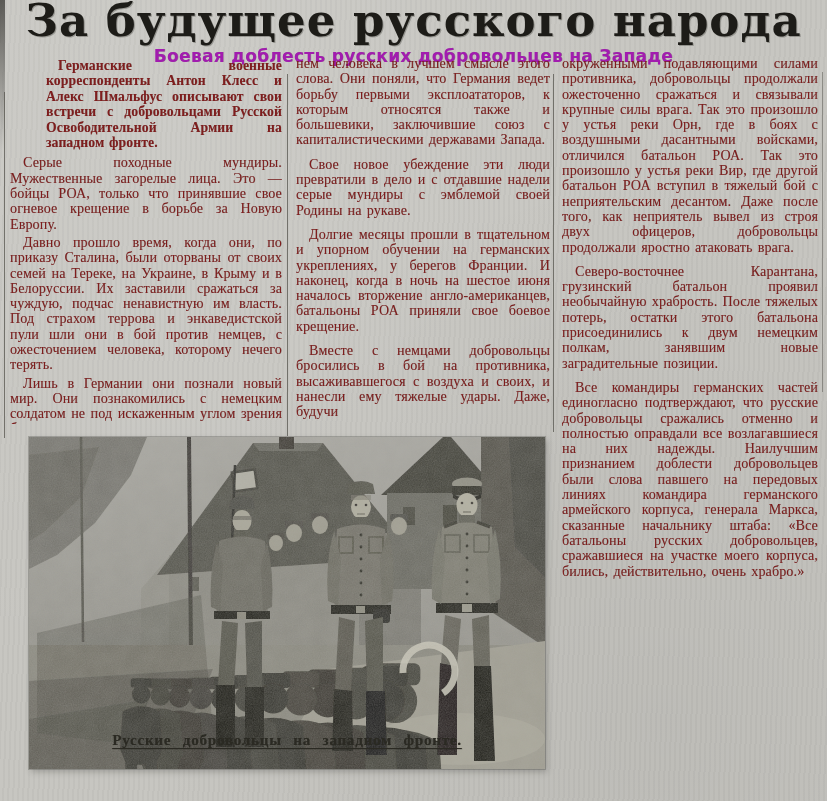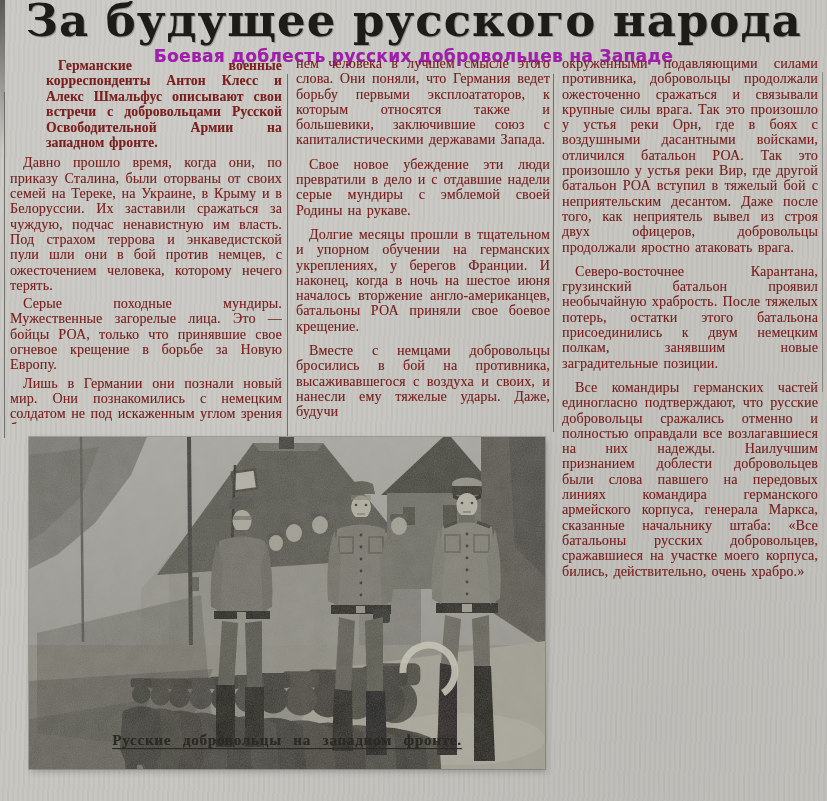--- a/index.html
+++ b/index.html
@@ -77,22 +77,22 @@
 <h1 class="title">За будущее русского народа</h1>
 <h2 class="subtitle">Боевая доблесть русских добровольцев на Западе</h2>
 
 <div class="vrule vrule-left"></div>
 <div class="vrule vrule-a"></div>
 <div class="vrule vrule-b"></div>
 <div class="vrule vrule-right"></div>
 
 <div class="col col-1">
   <p class="intro">Германские военные корреспонденты Антон Клесс и Алекс Шмальфус описывают свои встречи с добровольцами Русской Освободительной Армии на западном фронте.</p>
+  <p>Серые походные мундиры. Мужественные загорелые лица. Это — бойцы РОА, только что принявшие свое огневое крещение в борьбе за Новую Европу.</p>
   <p>Давно прошло время, когда они, по приказу Сталина, были оторваны от своих семей на Тереке, на Украине, в Крыму и в Белоруссии. Их заставили сражаться за чуждую, подчас ненавистную им власть. Под страхом террова и энкаведистской пули шли они в бой против немцев, с ожесточением человека, которому нечего терять.</p>
-  <p>Серые походные мундиры. Мужественные загорелые лица. Это — бойцы РОА, только что принявшие свое огневое крещение в борьбе за Новую Европу.</p>
   <p>Лишь в Германии они познали новый мир. Они познакомились с немецким солдатом не под искаженным углом зрения большевиков, а увидали в</p>
 </div>
 
 <div class="col col-2">
   <p class="cont">нем человека в лучшем смысле этого слова. Они поняли, что Германия ведет борьбу первыми эксплоататоров, к которым относятся также и большевики, заключившие союз с капиталистическими державами Запада.</p>
   <p>Свое новое убеждение эти люди превратили в дело и с отдавшие надели серые мундиры с эмблемой своей Родины на рукаве.</p>
   <p>Долгие месяцы прошли в тщательном и упорном обучении на германских укреплениях, у берегов Франции. И наконец, когда в ночь на шестое июня началось вторжение англо-американцев, батальоны РОА приняли свое боевое крещение.</p>
   <p>Вместе с немцами добровольцы бросились в бой на противника, высаживавшегося с воздуха и своих, и нанесли ему тяжелые удары. Даже, будучи</p>
 </div>
 

